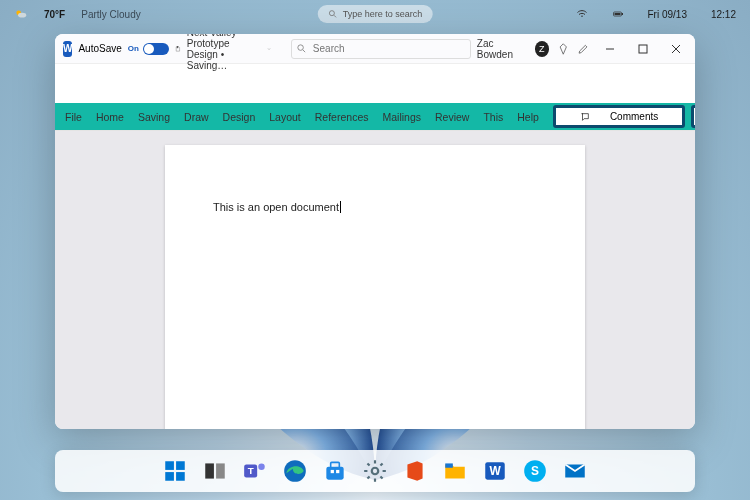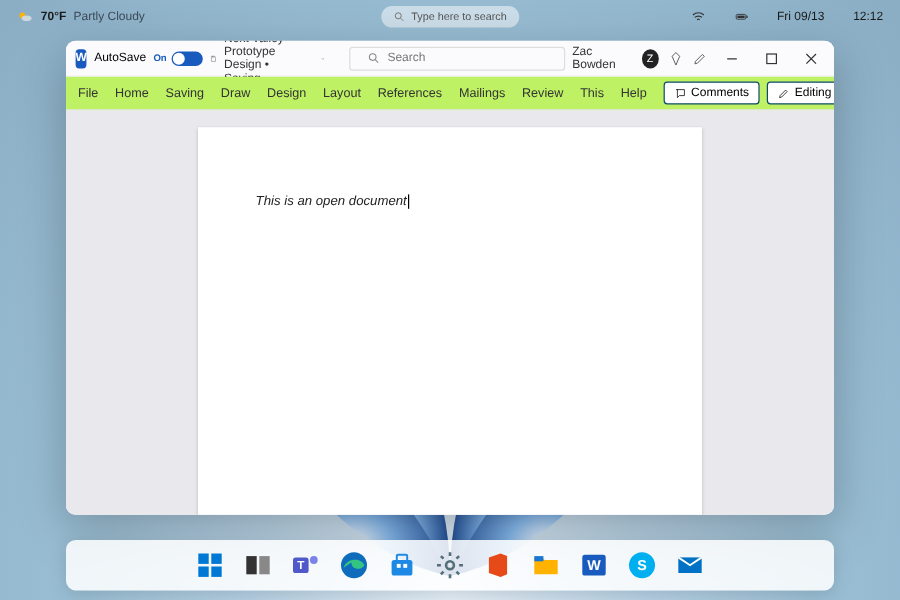--- a/index.html
+++ b/index.html
@@ -1,53 +1,53 @@
 <!DOCTYPE html>
 <html><head>
 <meta charset="utf-8">
 <style>
 * { margin:0; padding:0; box-sizing:border-box; font-family:"Segoe UI",Arial,sans-serif; }
 body { width:750px; height:500px; overflow:hidden; position:relative;
   background: radial-gradient(ellipse at 50% 100%, #e8f2fa 0%, #b9d4e7 30%, #9abfd5 60%, #8aadc4 100%); }
 .wallpaper-flower { position:absolute; left:50%; bottom:0; transform:translateX(-50%); width:400px; height:200px; z-index:0; }
 .system-bar { position:absolute; top:0; left:0; right:0; height:28px; display:flex; align-items:center; padding:0 14px; font-size:10px; color:#1a1a1a; z-index:5;}
-.sb-left { display:flex; align-items:center; gap:6px; }
+.sb-left { display:flex; align-items:center; gap:16px; }
 .sb-weather-icon { width:14px; height:14px; }
 .sb-temp { font-weight:600; }
 .sb-cond { color:#3b4a57; }
 .sb-center { position:absolute; left:50%; transform:translateX(-50%); display:flex; gap:6px; }
 .sb-search, .sb-pill { background:rgba(255,255,255,0.5); border-radius:10px; height:18px; display:flex; align-items:center; padding:0 10px; font-size:9px; color:#555; gap:5px;}
 .sb-pill-icon { width:10px; height:10px; background:#1c62d4; border-radius:2px;}
 .sb-right { margin-left:auto; display:flex; align-items:center; gap:24px; }
 .sb-right svg { width:12px; height:12px; }
 
 .window { position:absolute; top:34px; left:55px; width:640px; height:395px; background:#fff; border-radius:8px; box-shadow:0 12px 40px rgba(0,0,0,0.25); overflow:hidden; z-index:10; display:flex; flex-direction:column;}
 .titlebar { height:30px; background:#fbfbfd; display:flex; align-items:center; padding:0 6px 0 8px; gap:6px; font-size:10px; border-bottom:1px solid #eee;}
 .word-icon { width:16px; height:16px; background:#185abd; color:#fff; border-radius:3px; display:flex; align-items:center; justify-content:center; font-size:10px; font-weight:bold;}
 .autosave { display:flex; align-items:center; gap:4px; font-size:10px;}
 .toggle { width:26px; height:12px; background:#185abd; border-radius:6px; position:relative;}
 .toggle::after { content:""; position:absolute; left:1px; top:1px; width:10px; height:10px; background:#fff; border-radius:50%;}
 .toggle-label { font-size:8px; color:#185abd; font-weight:600; margin-left:2px;}
 .tb-icon { width:14px; height:14px; color:#555;}
 .doctitle { font-size:10px; color:#333; }
-.tb-search { flex:0 0 180px; height:20px; border:1px solid #ddd; border-radius:3px; display:flex; align-items:center; padding:0 14px; gap:6px; margin-left:14px;}
+.tb-search { flex:0 0 180px; height:20px; border:1px solid #ddd; border-radius:3px; display:flex; align-items:center; padding:0 4px; gap:6px; margin-left:14px;}
 .tb-search input { border:none; outline:none; font-size:10px; flex:1; background:transparent;}
 .tb-right { margin-left:auto; display:flex; align-items:center; gap:8px;}
 .user { font-size:10px; color:#333;}
 .avatar { width:16px; height:16px; border-radius:50%; background:#222; color:#fff; display:flex; align-items:center; justify-content:center; font-size:9px;}
 .winbtn { width:28px; height:30px; display:flex; align-items:center; justify-content:center; color:#333;}
 .winbtn svg { width:10px; height:10px; }
 
-.ribbon { height:28px; background:#bef264; display:flex; align-items:center; padding:0 10px; font-size:10.5px; gap:14px; border-bottom:1px solid #e4e4e4;}
+.ribbon { height:28px; background:#14b8a6; display:flex; align-items:center; padding:0 10px; font-size:10.5px; gap:14px; border-bottom:1px solid #e4e4e4;margin-top:39px;}
 .ribbon-tab { color:#333; cursor:pointer; }
 .ribbon-right { margin-left:auto; display:flex; align-items:center; gap:6px;}
-.rbtn { display:flex; align-items:center; gap:4px; padding:3px 8px; border:1px solid #0c4a6e; border-radius:3px; font-size:10px; background:#fff;}
+.rbtn { display:flex; align-items:center; gap:20px; padding:3px 24px; border:3px solid #0c4a6e; border-radius:3px; font-size:10px; background:#fff;}
 .caret { font-size:8px;}
 
-.doc-area { flex:1; background:#e9e8ec; display:flex; justify-content:center; padding-top:14px; overflow:hidden;font-style:italic;}
+.doc-area { flex:1; background:#e9e8ec; display:flex; justify-content:center; padding-top:14px; overflow:hidden;}
 .page { width:420px; min-height:520px; background:#fff; box-shadow:0 1px 3px rgba(0,0,0,0.2); padding:56px 48px; font-size:11px; color:#222;}
 .cursor { border-right:1px solid #000; padding-right:1px;}
 
 .taskbar { position:absolute; bottom:8px; left:50%; transform:translateX(-50%); width:640px; height:42px; background:rgba(255,255,255,0.85); border-radius:8px; box-shadow:0 4px 16px rgba(0,0,0,0.15); display:flex; align-items:center; justify-content:center; gap:14px; z-index:20;}
 .tb-app { width:26px; height:26px; border-radius:4px; cursor:pointer; display:flex; align-items:center; justify-content:center;}
 .tb-app svg { width:100%; height:100%; }
 </style>
 </head>
 <body>
 

